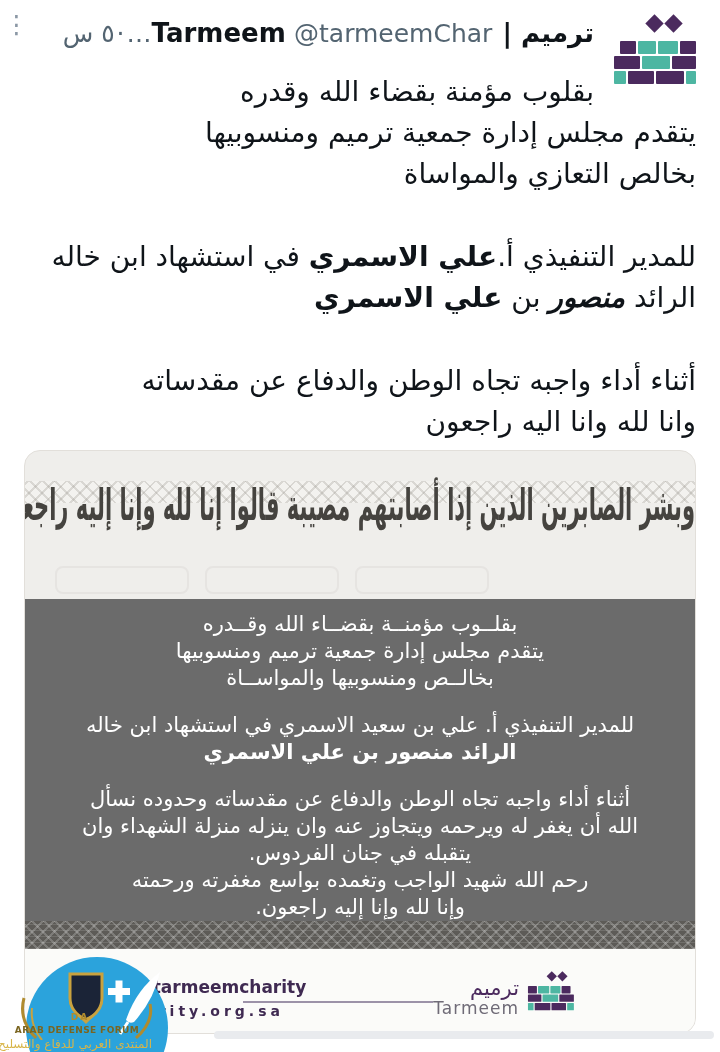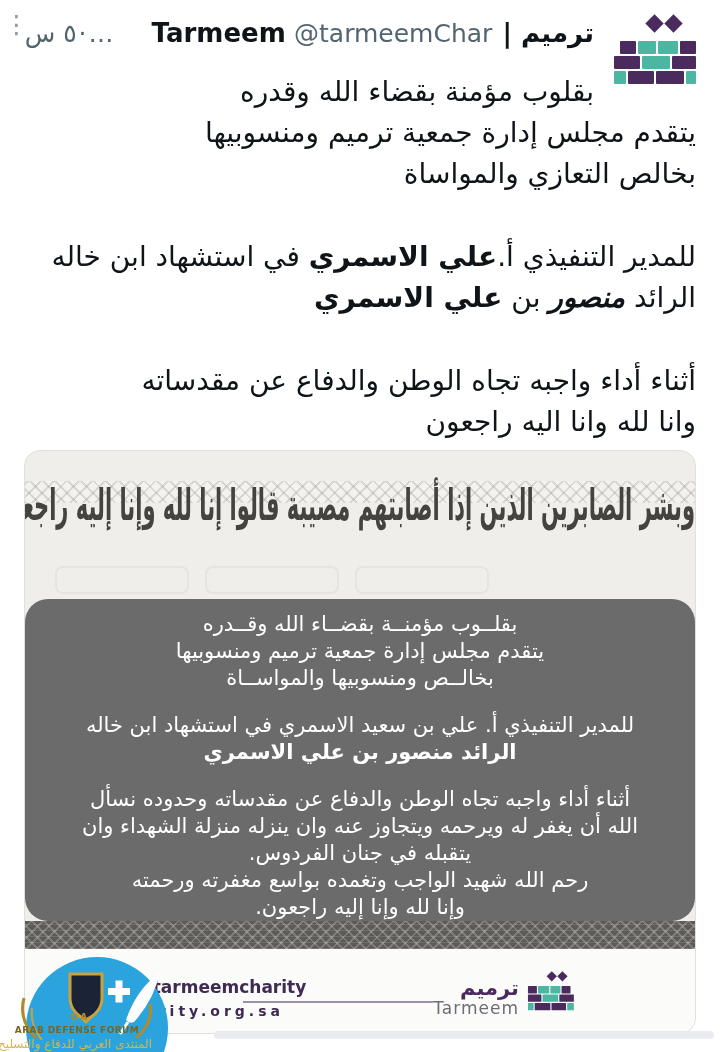--- a/index.html
+++ b/index.html
@@ -17,21 +17,21 @@
   .tweet{padding:14px 24px 0 24px;direction:rtl;}
   .avatar{float:right;width:84px;height:78px;margin-left:18px;margin-bottom:6px;position:relative;}
   .diamonds{position:absolute;top:3px;left:36px;display:flex;gap:6px;}
   .diamond{width:13px;height:13px;background:var(--purple,#4b2a5e);transform:rotate(45deg);}
   .wall{position:absolute;top:27px;left:0;width:84px;}
   .brow{display:flex;gap:2px;margin-bottom:2px;}
   .b{height:13px;border-radius:1px;}
   .bp{background:var(--purple,#4b2a5e);} .bt{background:var(--teal,#4db6a2);}
 
   .header-line{font-size:26px;line-height:34px;padding-top:2px;white-space:nowrap;direction:rtl;}
-  .name{font-weight:bold;color:#0f1419;margin-left:38px;}
+  .name{font-weight:bold;color:#0f1419;}
   .meta{color:#536471;font-size:25px;}
   .meta span{padding:0 1px;}
 
   
   .tweet-body{font-size:28px;line-height:41px;color:#0f1419;margin-top:20px;text-align:right;}
   .tweet-body .rich-block + .rich-block{margin-top:42px;}
   .rich-line{white-space:nowrap;}
 
   
   .card{
@@ -48,42 +48,42 @@
   }
   .calligraphy{
     margin-top:30px;font-size:21px;font-weight:bold;color:#45433f;text-align:center;
     white-space:nowrap;transform:scaleY(2.05);transform-origin:top center;letter-spacing:-1px;
   }
   .ghost{position:absolute;bottom:5px;height:24px;border:2px solid rgba(110,105,95,.07);border-radius:8px;}
   .g1{left:30px;width:130px;} .g2{left:180px;width:130px;} .g3{left:330px;width:130px;}
 
   .card-dark{
     background:var(--darkbox,#6b6b6b);color:#ffffff;text-align:center;height:322px;
-    box-sizing:border-box;padding-top:12px;font-size:21px;line-height:27px;overflow:hidden;border-radius:23px;
+    box-sizing:border-box;padding-top:12px;font-size:21px;line-height:27px;overflow:hidden;
   }
   .card-dark .rich-block + .rich-block{margin-top:20px;}
 
   .pattern-bottom{
     height:28px;
     background:
       repeating-linear-gradient(45deg, rgba(255,255,255,.20) 0 2px, transparent 2px 8px),
       repeating-linear-gradient(-45deg, rgba(255,255,255,.20) 0 2px, transparent 2px 8px),
       repeating-linear-gradient(0deg, rgba(255,255,255,.12) 0 1px, transparent 1px 6px),
       #5d5b57;
   }
 
   .card-footer{height:84px;background:#fbfbf9;position:relative;direction:ltr;}
   .social-icon{position:absolute;left:88px;top:30px;width:22px;height:22px;background:var(--teal,#4db6a2);border-radius:5px;}
   .fl-handle{position:absolute;left:118px;top:28px;font-size:17px;font-weight:bold;color:var(--footer-purple,#3f2a52);}
   .fl-handle .sep{font-weight:normal;color:#6e6277;padding-right:4px;}
   .fl-site{position:absolute;left:94px;top:54px;font-size:14px;font-weight:bold;letter-spacing:4px;color:var(--footer-purple,#3f2a52);}
   .footer-divider{position:absolute;left:218px;top:52px;width:190px;height:2px;background:#9c92a8;}
   .footer-logo{position:absolute;right:120px;top:22px;display:flex;align-items:flex-start;gap:8px;direction:ltr;}
   .logo-text{text-align:right;margin-top:6px;}
-  .logo-ar{font-size:21px;font-weight:bold;color:var(--purple,#4b2a5e);line-height:22px;}
+  .logo-ar{font-size:21px;font-weight:normal;color:var(--purple,#4b2a5e);line-height:22px;}
   .logo-en{font-size:17px;color:#6f6b77;letter-spacing:1px;line-height:18px;}
   .brick-wrap{width:48px;height:46px;position:relative;}
   .brick-scale{position:absolute;top:0;right:0;width:84px;height:78px;transform:scale(0.56);transform-origin:top right;}
 
   
   .watermark{position:absolute;left:0;top:948px;width:240px;height:104px;pointer-events:none;}
   .wm-circle{position:absolute;left:26px;top:9px;width:142px;height:142px;border-radius:50%;background:var(--wm-blue,#2ba3dc);}
   .wm-art{position:absolute;left:8px;top:12px;}
   .wm-mono{position:absolute;left:30px;top:64px;width:100px;text-align:center;font-size:9px;font-weight:bold;color:var(--gold,#b08b2e);letter-spacing:2px;}
   .wm-title{position:absolute;left:4px;top:77px;width:146px;text-align:center;font-size:9px;font-weight:bold;color:#7a6520;letter-spacing:.4px;white-space:nowrap;}

